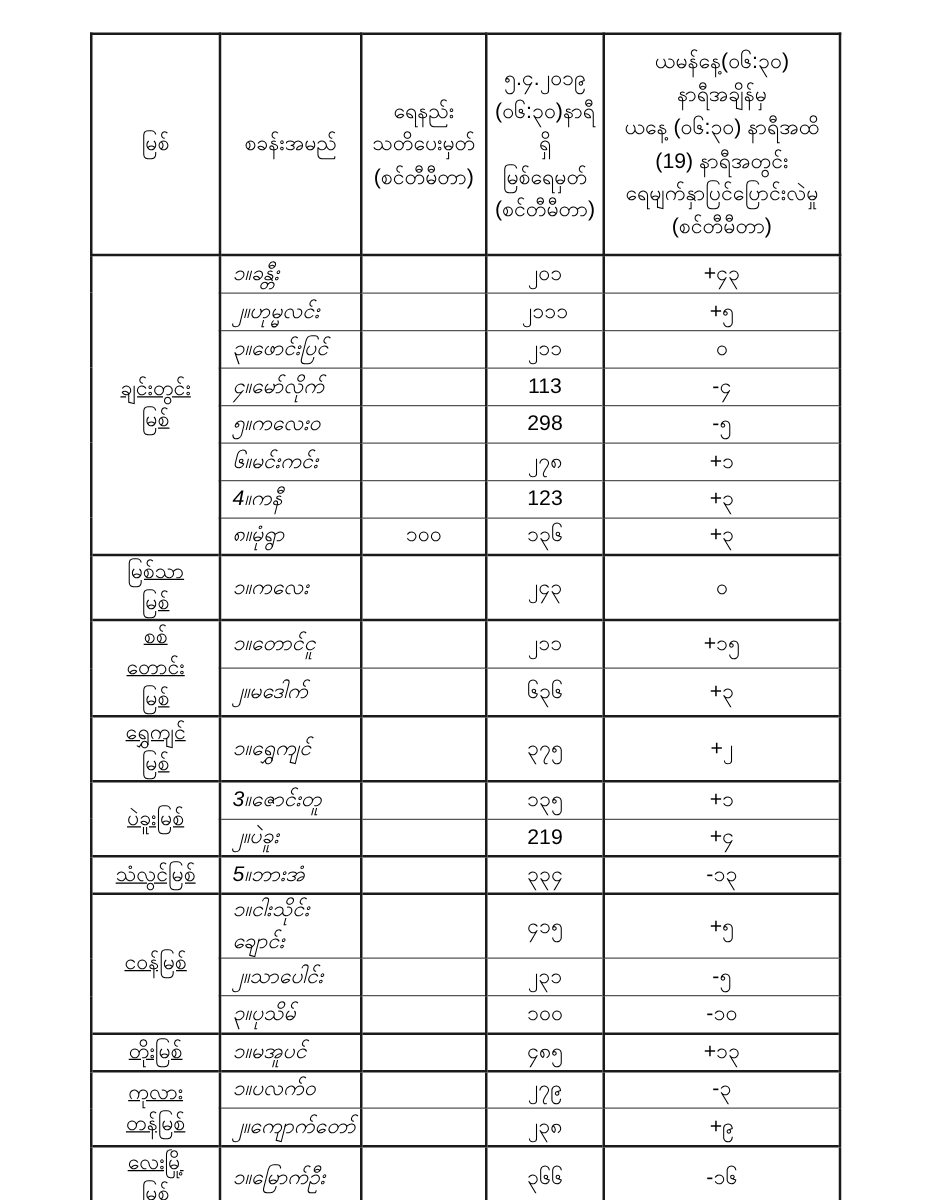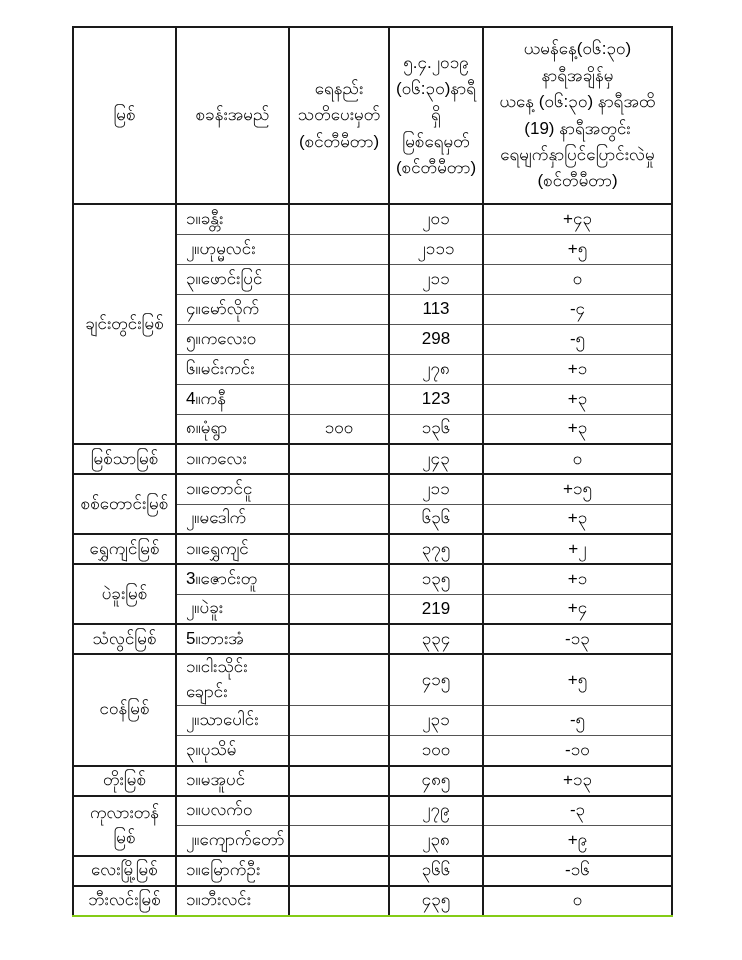--- a/index.html
+++ b/index.html
@@ -55,24 +55,26 @@
   tbody tr { height: 30px; }
   tbody td {
     border-top: 1px solid #555555;
     border-bottom: 1px solid #555555;
   }
   tbody tr.group-start > td { border-top: 2px solid #1a1a1a; }
   tbody tr:last-child > td  { border-bottom: 2px solid #84cc16; }
   td.station-cell {
     text-align: left;
     padding-left: 9px;
+    font-style: italic;
   }
   td.river-cell {
     text-align: center;
-    padding: 0 5px;
+    padding: 0 18px;
+    text-decoration: underline;
   }
 </style>
 </head>
 <body>
 
 <div class="page">
   <table class="river-table">
     <colgroup>
       <col class="c-river">
       <col class="c-station">

